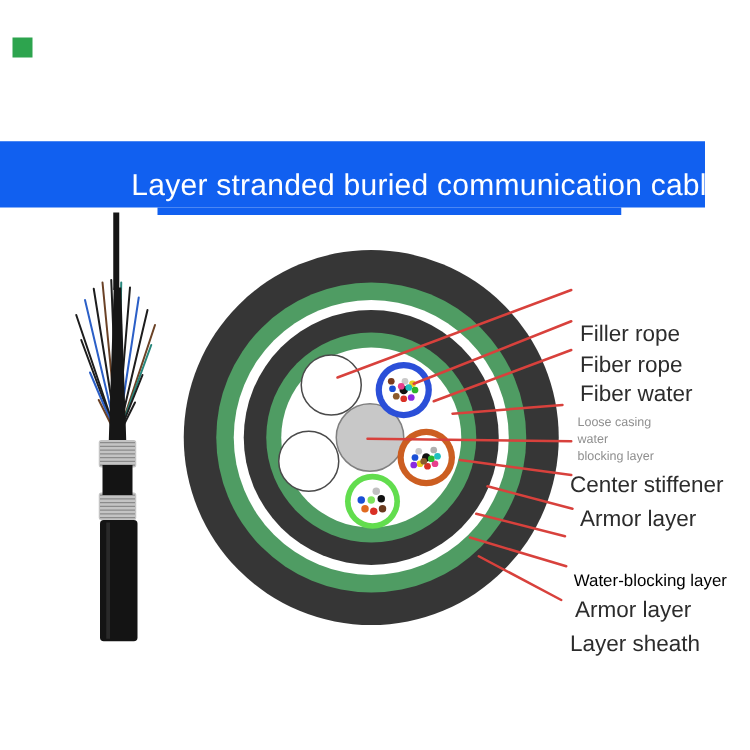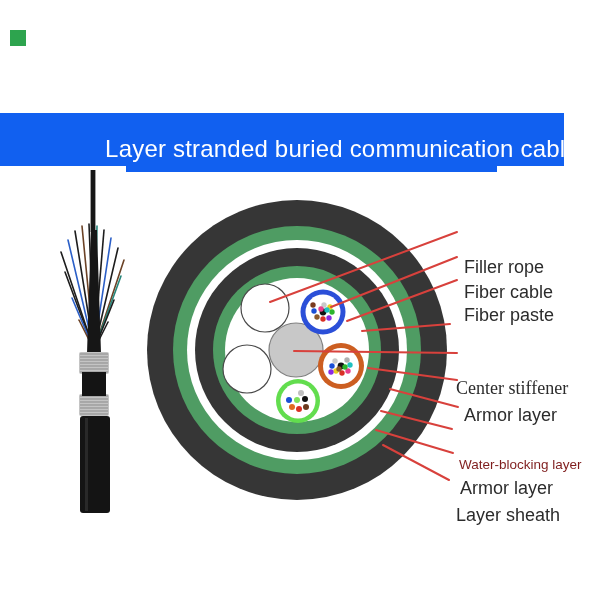--- a/index.html
+++ b/index.html
@@ -8,21 +8,21 @@
   .accent-square{position:absolute;left:10px;top:30px;width:16px;height:16px;}
   .banner{position:absolute;left:0;top:113px;width:564px;height:53px;}
   .banner-sub{position:absolute;left:126px;top:166px;width:371px;height:6px;}
   .banner-title{position:absolute;left:342px;top:36px;transform:translate(-50%,-50%);
         color:#ffffff;font-size:24px;font-weight:500;white-space:nowrap;letter-spacing:.2px;}
   #scene{position:absolute;left:0;top:0;}
   .callout{position:absolute;transform:translateY(-50%);white-space:nowrap;margin-top:36px;}
   .lbl-main{font-size:18px;font-weight:500;color:#2c2c2c;}
   .lbl-small{font-size:10px;color:#8f8f8f;line-height:13.5px;font-weight:400;}
   .lbl-small span{display:block;}
-  .lbl-mid{font-size:13.5px;color:#7f1d1d;font-weight:400;}
+  .lbl-mid{font-size:13.5px;color:#000000;font-weight:400;}
 </style>
 </head>
 <body>
 
 <div class="page">
   <div class="accent-square" style="background: rgb(45, 164, 78);"></div>
 
   <div class="banner" style="background: rgb(17, 96, 240);">
     <span class="banner-title">Layer stranded buried communication cable</span>
   </div>
@@ -131,20 +131,25 @@
         <line x1="294" y1="351" x2="457" y2="353" stroke="#d8413c" stroke-width="2" stroke-linecap="round"></line>
         <line x1="368" y1="368" x2="457" y2="380" stroke="#d8413c" stroke-width="2" stroke-linecap="round"></line>
         <line x1="390" y1="389" x2="458" y2="407" stroke="#d8413c" stroke-width="2" stroke-linecap="round"></line>
         <line x1="381" y1="411" x2="452" y2="429" stroke="#d8413c" stroke-width="2" stroke-linecap="round"></line>
         <line x1="376" y1="430" x2="453" y2="453" stroke="#d8413c" stroke-width="2" stroke-linecap="round"></line>
         <line x1="383" y1="445" x2="449" y2="480" stroke="#d8413c" stroke-width="2" stroke-linecap="round"></line>
       </g>
     </svg>
 
   <div class="callout lbl-main" style="left: 464px; top: 231px;">Filler rope</div>
-  <div class="callout lbl-main" style="left: 464px; top: 256px;">Fiber cable</div>
-  <div class="callout lbl-main" style="left: 464px; top: 279px;">Fiber paste</div>
-  <div class="callout lbl-main" style="left: 456px; top: 352px; font-family: Liberation Serif, serif;">Center stiffener</div>
+  <div class="callout lbl-main" style="left: 464px; top: 256px;">Fiber rope</div>
+  <div class="callout lbl-main" style="left: 464px; top: 279px;">Fiber water</div>
+  <div class="callout lbl-small" style="left: 462px; top: 316px;">
+    <span>Loose casing</span>
+    <span>water</span>
+    <span>blocking layer</span>
+  </div>
+  <div class="callout lbl-main" style="left: 456px; top: 352px;">Center stiffener</div>
   <div class="callout lbl-main" style="left: 464px; top: 379px;">Armor layer</div>
   <div class="callout lbl-mid" style="left: 459px; top: 428px;">Water-blocking layer</div>
   <div class="callout lbl-main" style="left: 460px; top: 452px;">Armor layer</div>
   <div class="callout lbl-main" style="left: 456px; top: 479px;">Layer sheath</div>
 </div>
 
 </body></html>

